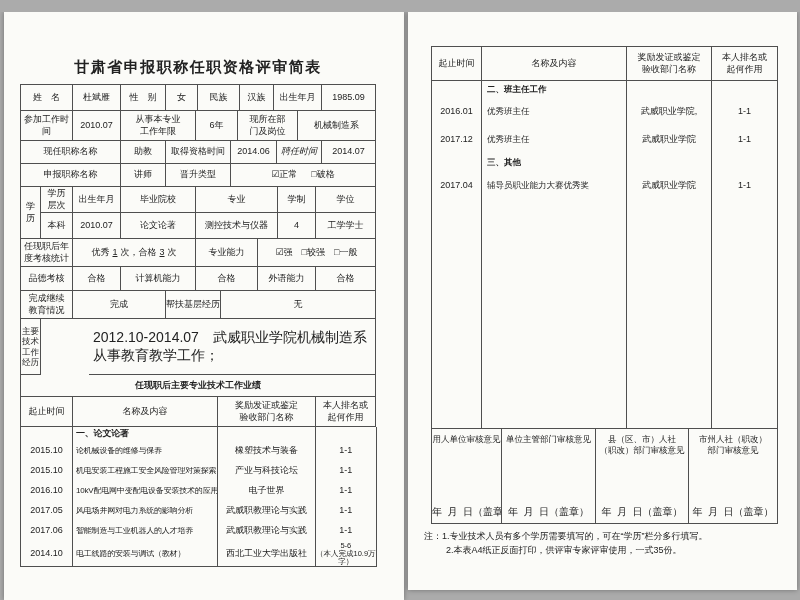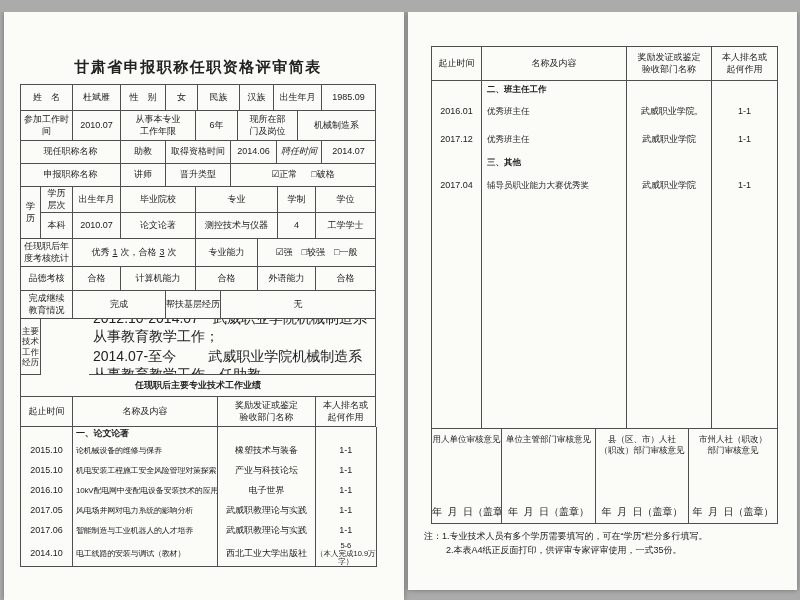--- a/index.html
+++ b/index.html
@@ -152,21 +152,20 @@
       <div class="c cf">无</div>
     </div>
 
     <div class="r" style="height:56px;gap:48px;">
       <div class="c exp-cell" style="width:20px; height:56px;">主要
 技术
 工作
 经历</div>
       <div class="c cf exp-body left-al">
         <div>2012.10-2014.07　武威职业学院机械制造系从事教育教学工作；</div>
-        <div>2014.07-至今　　 武威职业学院机械制造系从事教育教学工作，任助教。</div>
       </div>
     </div>
 
     <div class="r" style="height:22px;">
       <div class="c cf b">任现职后主要专业技术工作业绩</div>
     </div>
 
     <div class="r" style="height:30px;">
       <div class="c" style="width:52px;">起止时间</div>
       <div class="c" style="width:145px;">名称及内容</div>

